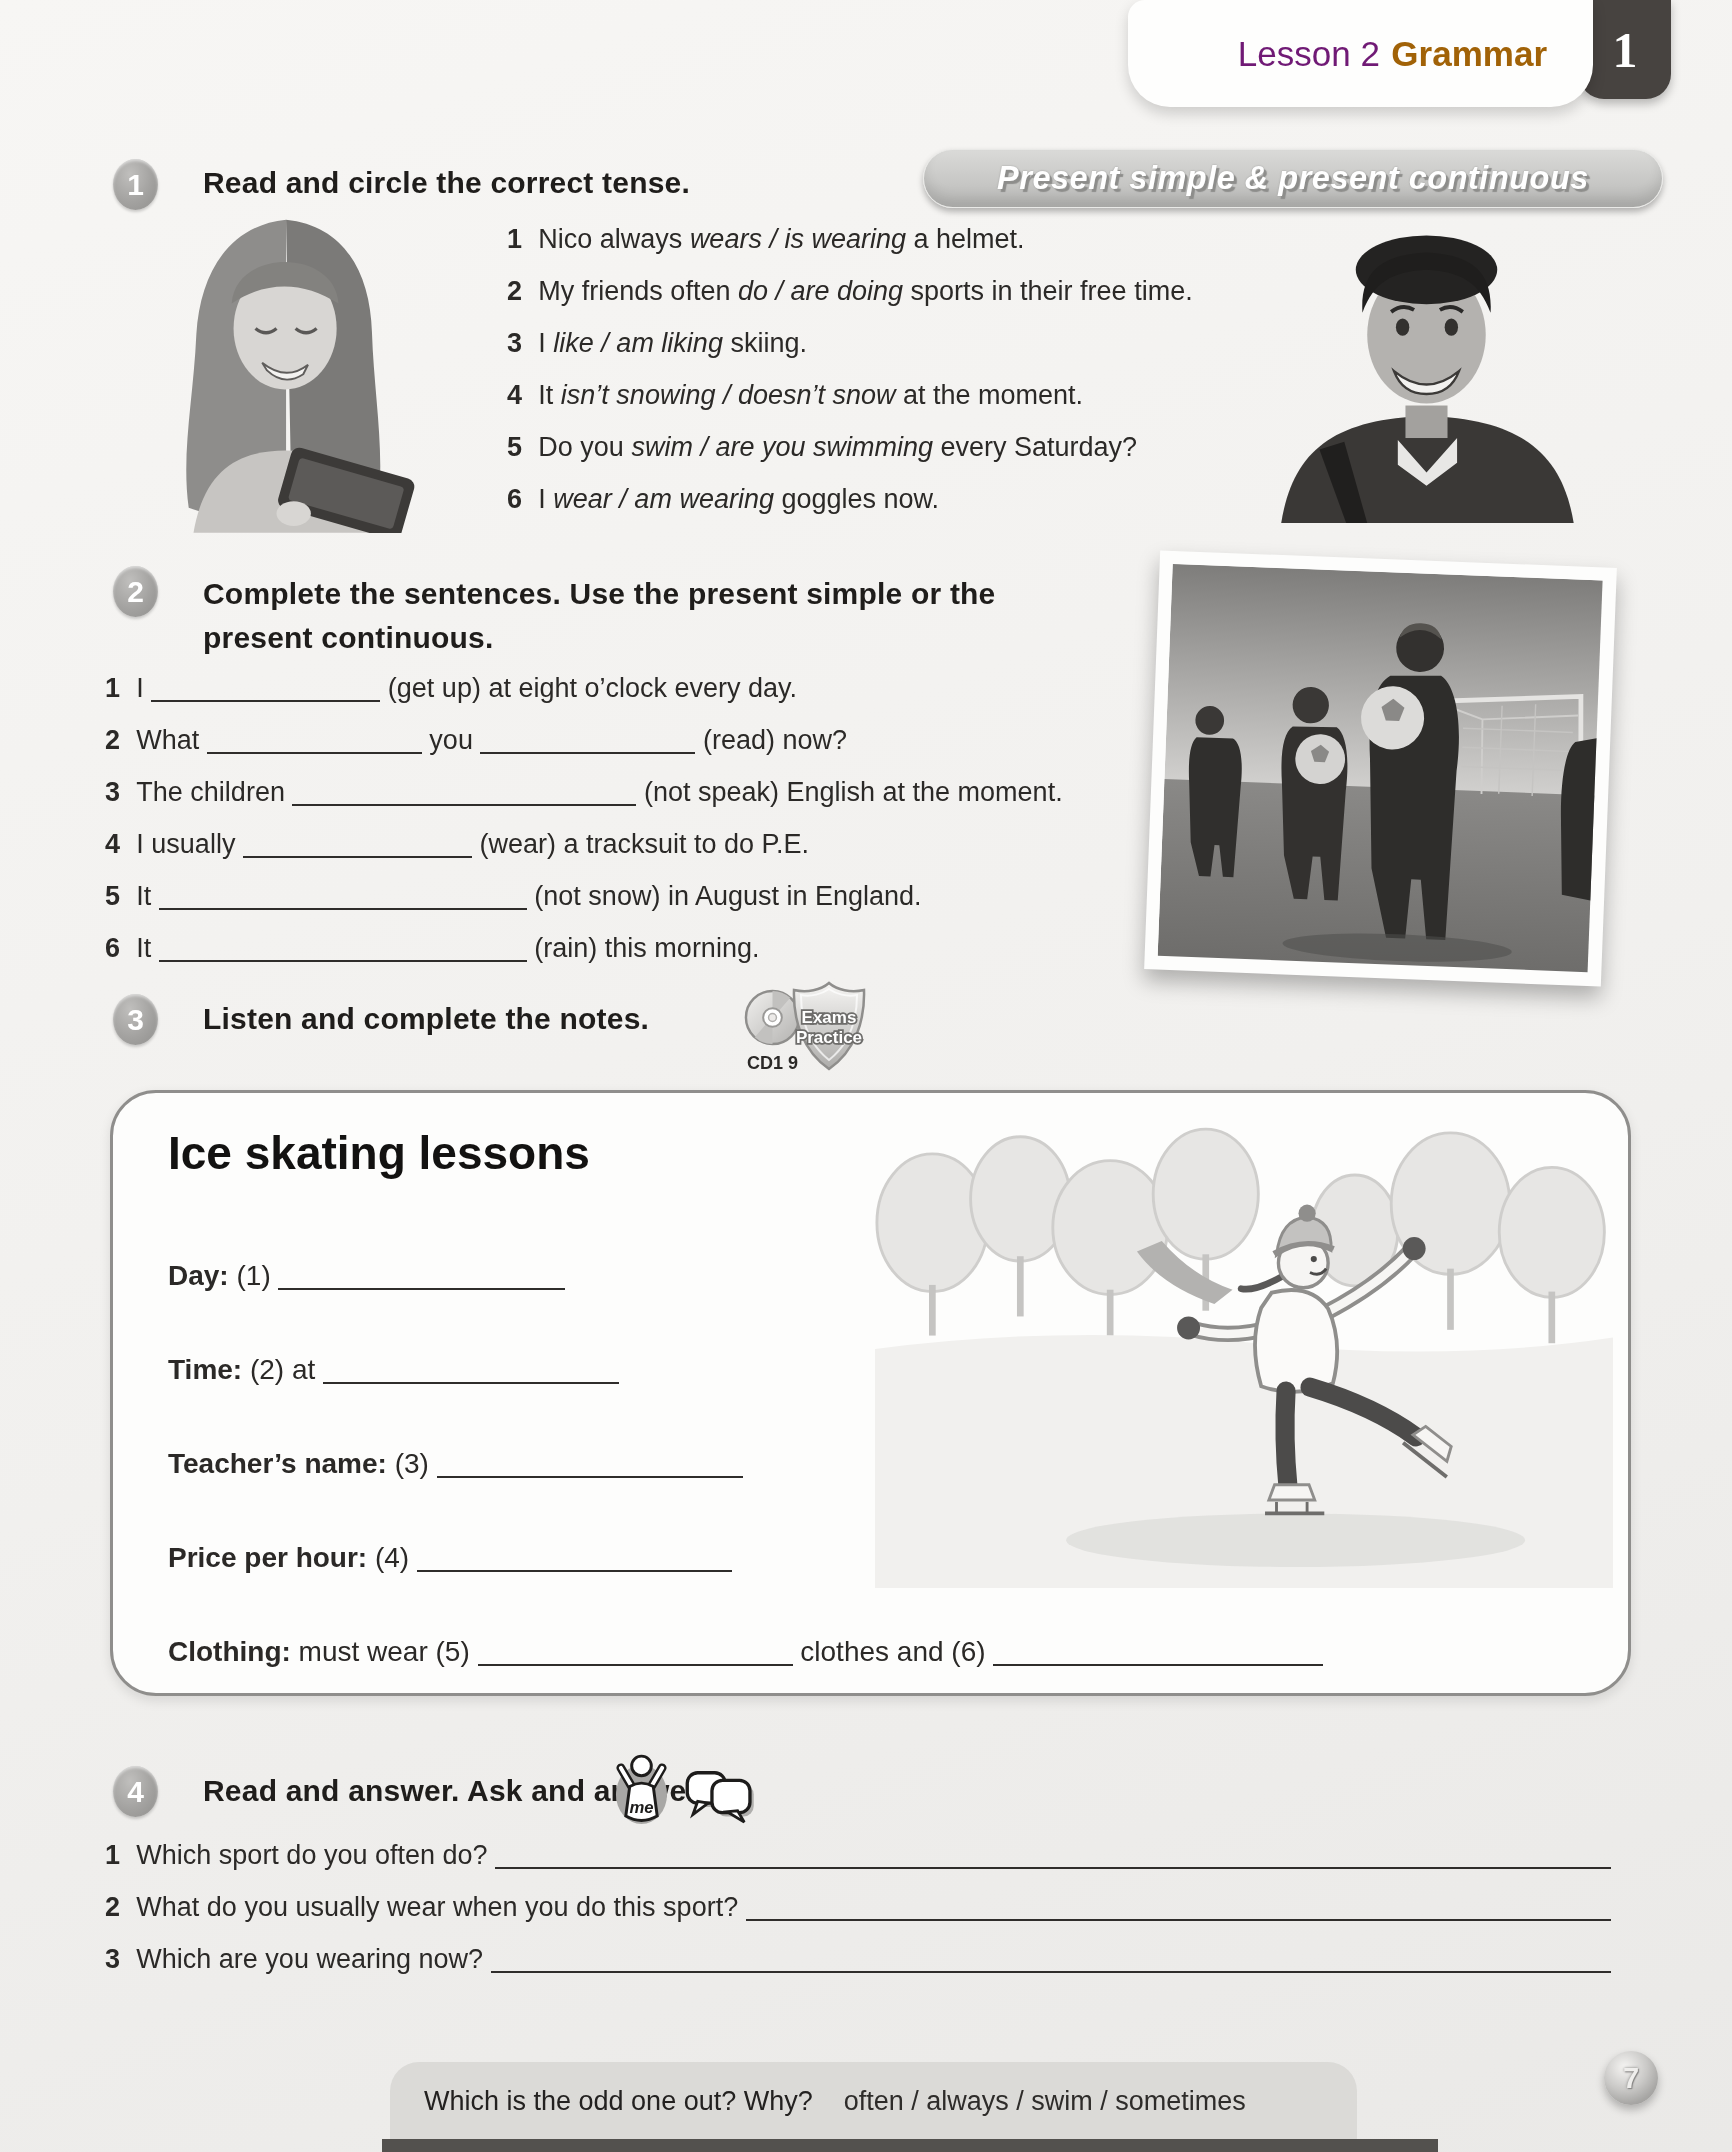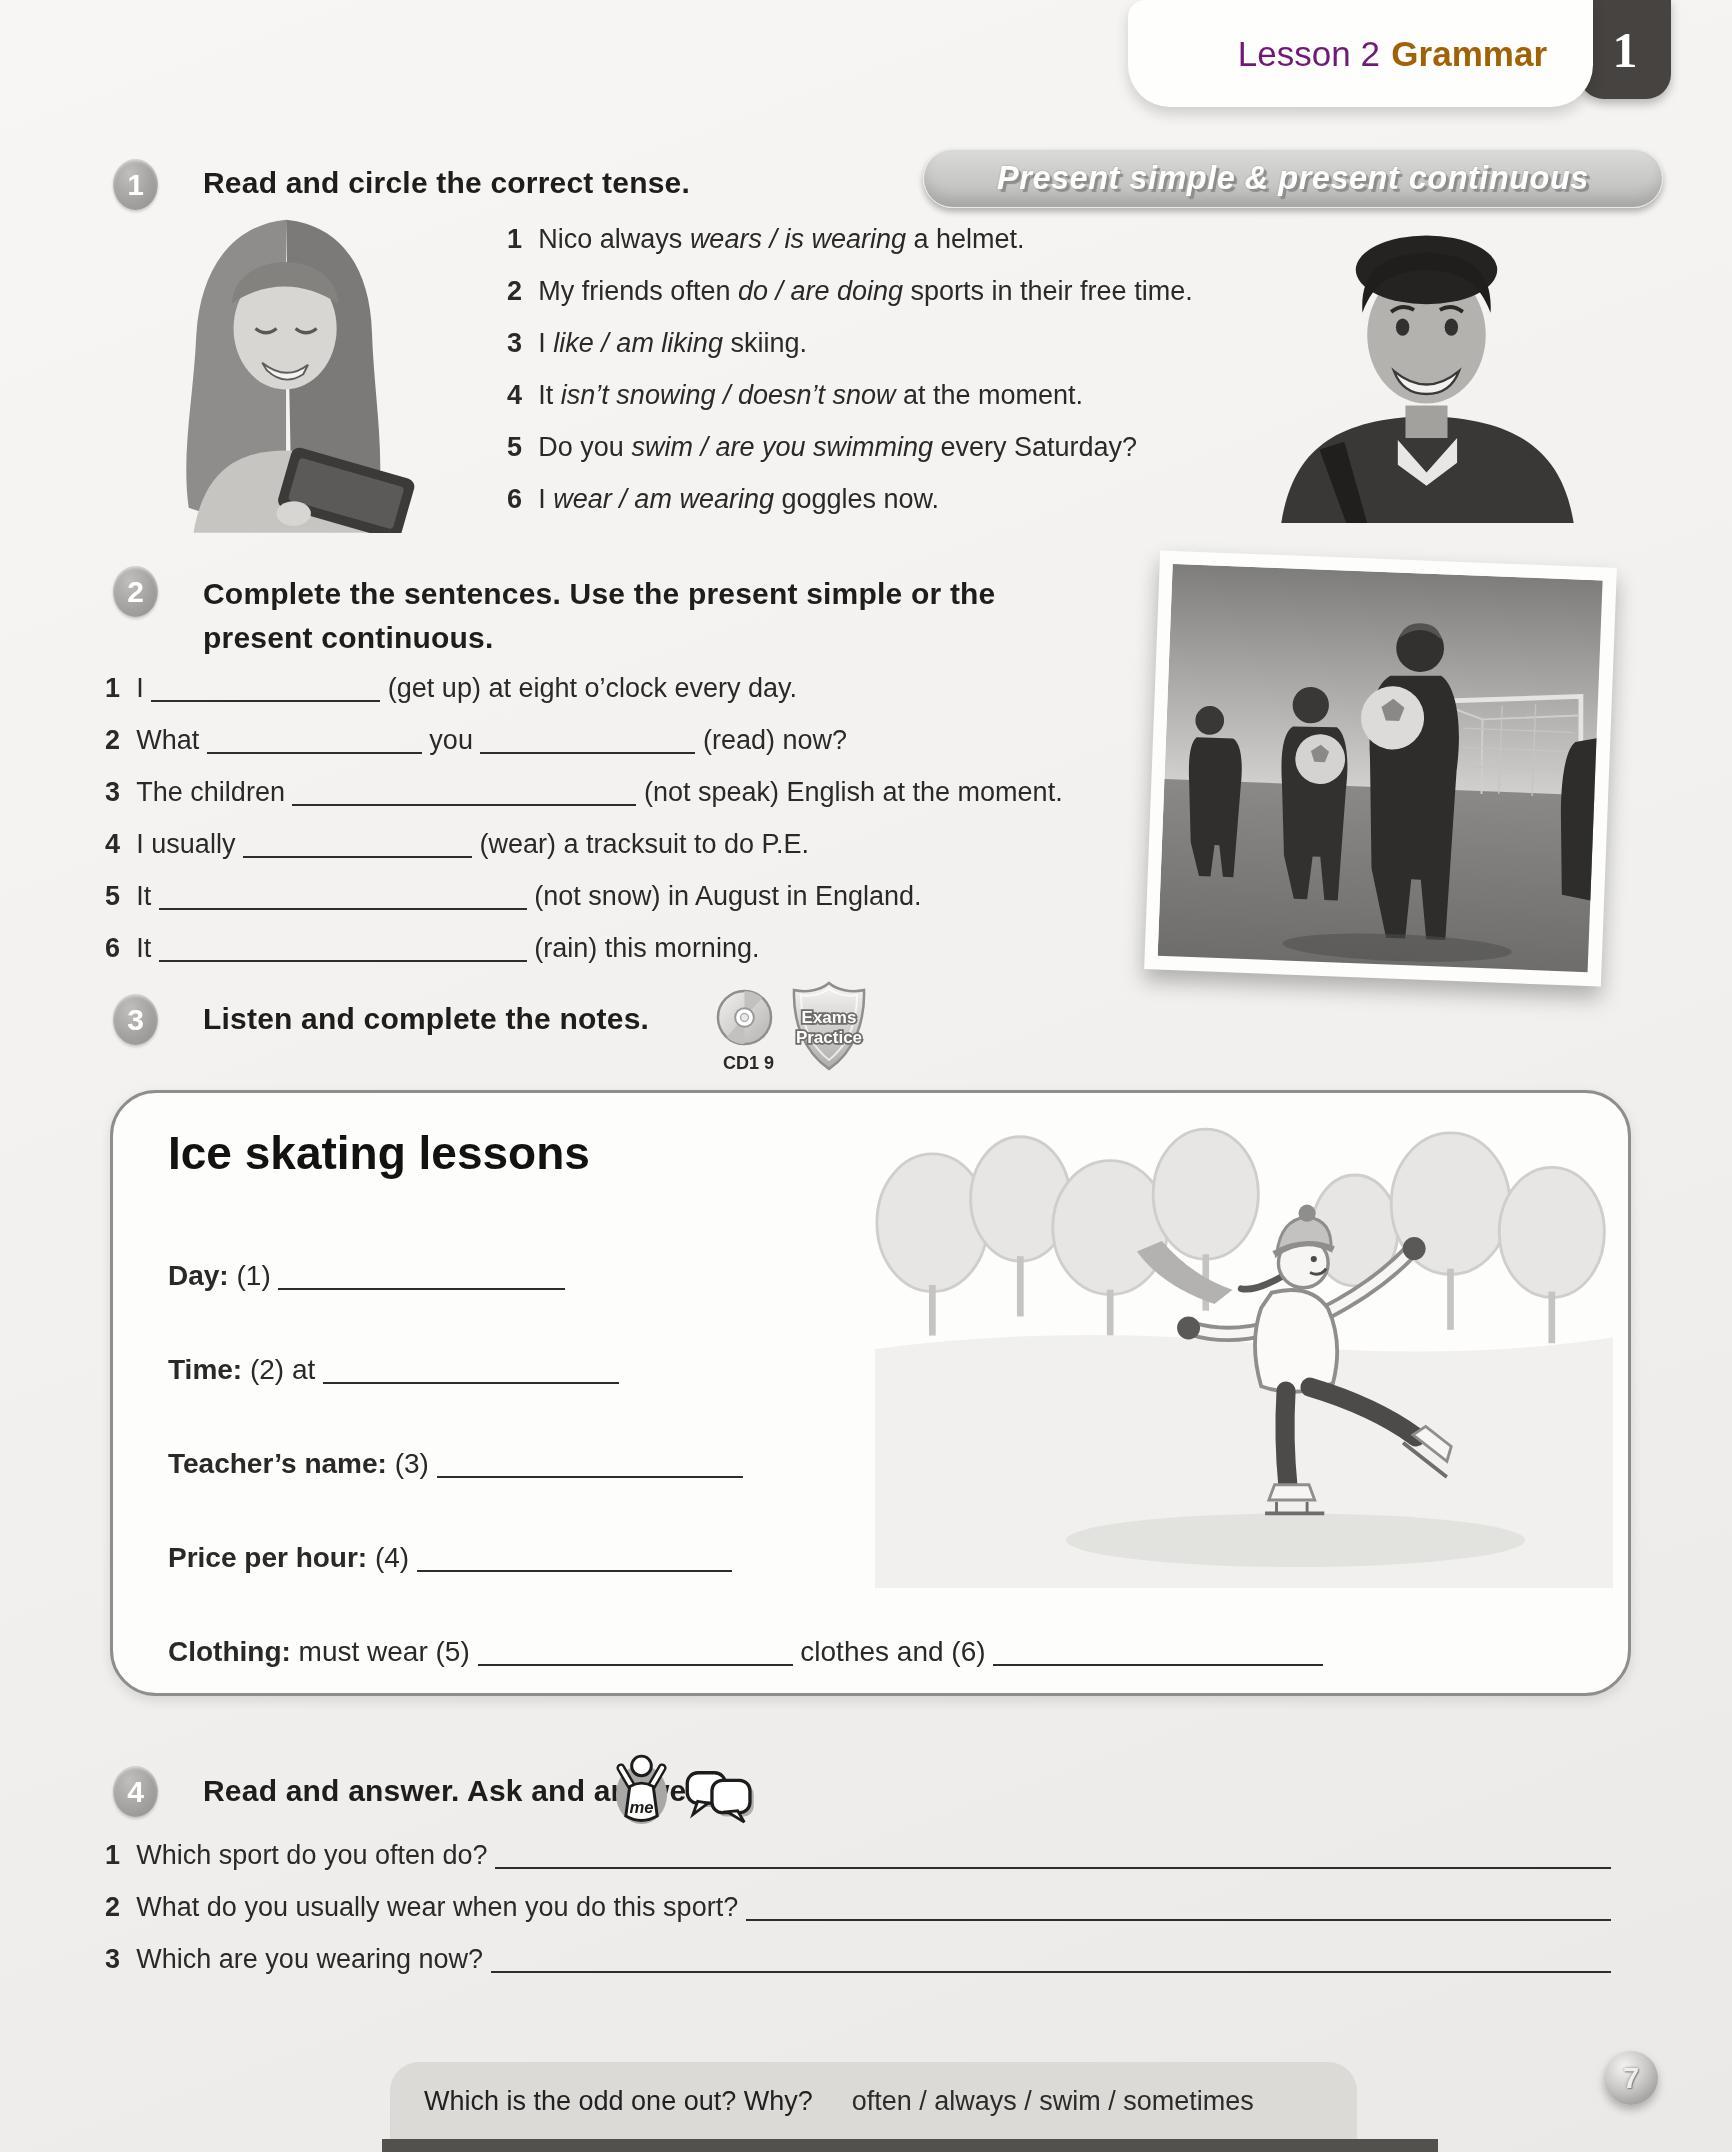--- a/index.html
+++ b/index.html
@@ -76,34 +76,34 @@
     position:absolute;left:110px;top:1090px;width:1515px;height:600px;
     background:#fdfdfc;border:3.8px solid #8f8e8c;border-radius:46px;
     box-shadow:0 4.8px 11.5px rgba(0,0,0,.10);
   }
   .notes-title{position:absolute;left:55px;top:32.5px;font-size:46px;font-weight:bold;color:#131211;}
   .notes-rows{left:55px;top:153px;width:1405px;position:absolute;}
   .notes-rows .row{height:94px;padding-top:7.6px;font-size:28px;}
   .skater{position:absolute;right:15.3px;top:15.3px;width:738px;height:480px;}
   .skater svg{width:100%;height:100%;}
   
-  .cd-wrap{position:absolute;left:711px;top:988px;width:63px;text-align:right;}
+  .cd-wrap{position:absolute;left:741px;top:988px;width:63px;text-align:center;}
   .cd-label{font-size:18px;font-weight:bold;color:#2b2927;margin-top:1.9px;}
   .shield-wrap{position:absolute;left:791px;top:981px;width:76px;height:90px;}
   .me-wrap{position:absolute;left:614px;top:1753px;width:55px;height:73px;}
   .bubbles-wrap{position:absolute;left:684px;top:1768px;width:73px;height:57px;}
   
   .footer-bar{
     position:absolute;left:390px;top:2062px;width:967px;height:91px;
     background:#dbdad7;border-radius:29px 29px 0 0;
     display:flex;align-items:flex-start;padding:24px 0 0 34px;box-sizing:border-box;
     font-size:27px;color:#232120;
   }
   .footer-q{font-weight:normal;}
-  .footer-opts{margin-left:39px;color:#2e2c2a;}
+  .footer-opts{margin-left:31px;color:#2e2c2a;}
   .bottom-strip{position:absolute;left:382px;top:2139px;width:1056px;height:13.4px;background:#53514e;}
   .page-ball{
     position:absolute;left:1604px;top:2051px;width:54px;height:54px;border-radius:50%;
     background:radial-gradient(circle at 38% 30%,#f5f4f2,#c9c8c6 45%,#a8a7a5 72%,#939290);
     display:flex;align-items:center;justify-content:center;
     font-size:29px;font-weight:bold;color:#efeeec;
     text-shadow:0 0 2.9px #7d7c7a,1px 1px 1px #8a8988;
     box-shadow:0 4.8px 8.6px rgba(0,0,0,.25);
   }
 </style>

